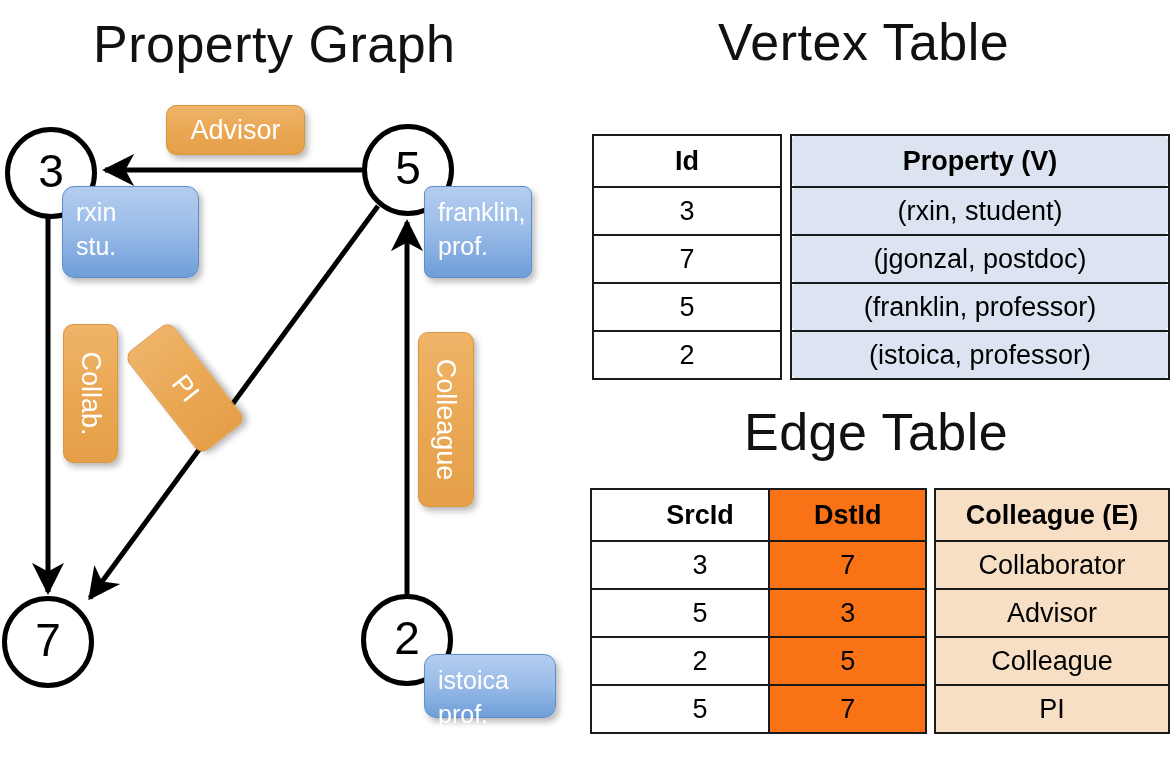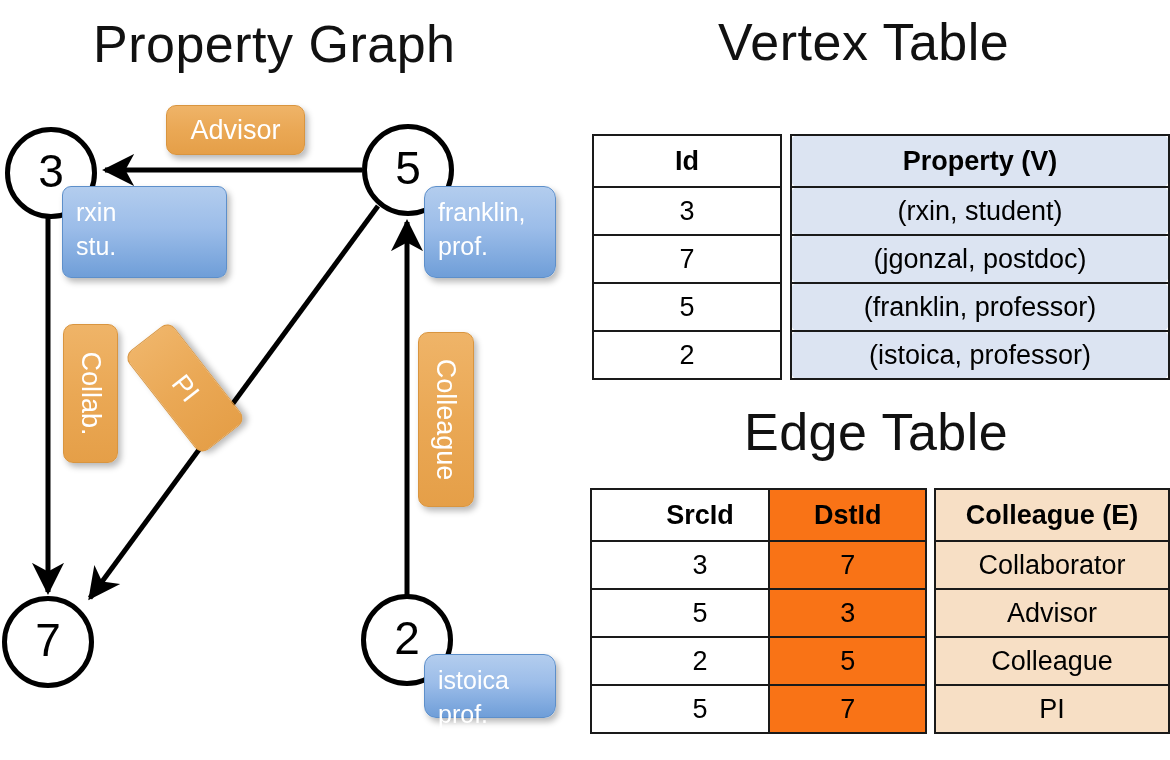--- a/index.html
+++ b/index.html
@@ -169,26 +169,26 @@
   </div>
 
   <div class="node-circle" style="left:2px;   top:596px; width:92px; height:92px;">
     <span class="node-label">7</span>
   </div>
 
   <div class="node-circle" style="left:361px; top:594px; width:92px; height:92px;">
     <span class="node-label">2</span>
   </div>
 
-  <div class="prop-box" style="left:62px; top:186px; width:165px; height:92px;border-radius:9px;">
+  <div class="prop-box" style="left:62px; top:186px; width:137px; height:92px;">
     <span>rxin</span>
     <span>stu.</span>
   </div>
 
-  <div class="prop-box" style="left:424px; top:186px; width:132px; height:92px;">
+  <div class="prop-box" style="left:424px; top:186px; width:108px; height:92px;border-radius:8px;">
     <span>franklin,</span>
     <span>prof.</span>
   </div>
 
 
   <div class="prop-box" style="left:424px; top:654px; width:132px; height:64px;">
     <span>istoica</span>
     <span>prof.</span>
   </div>
 

